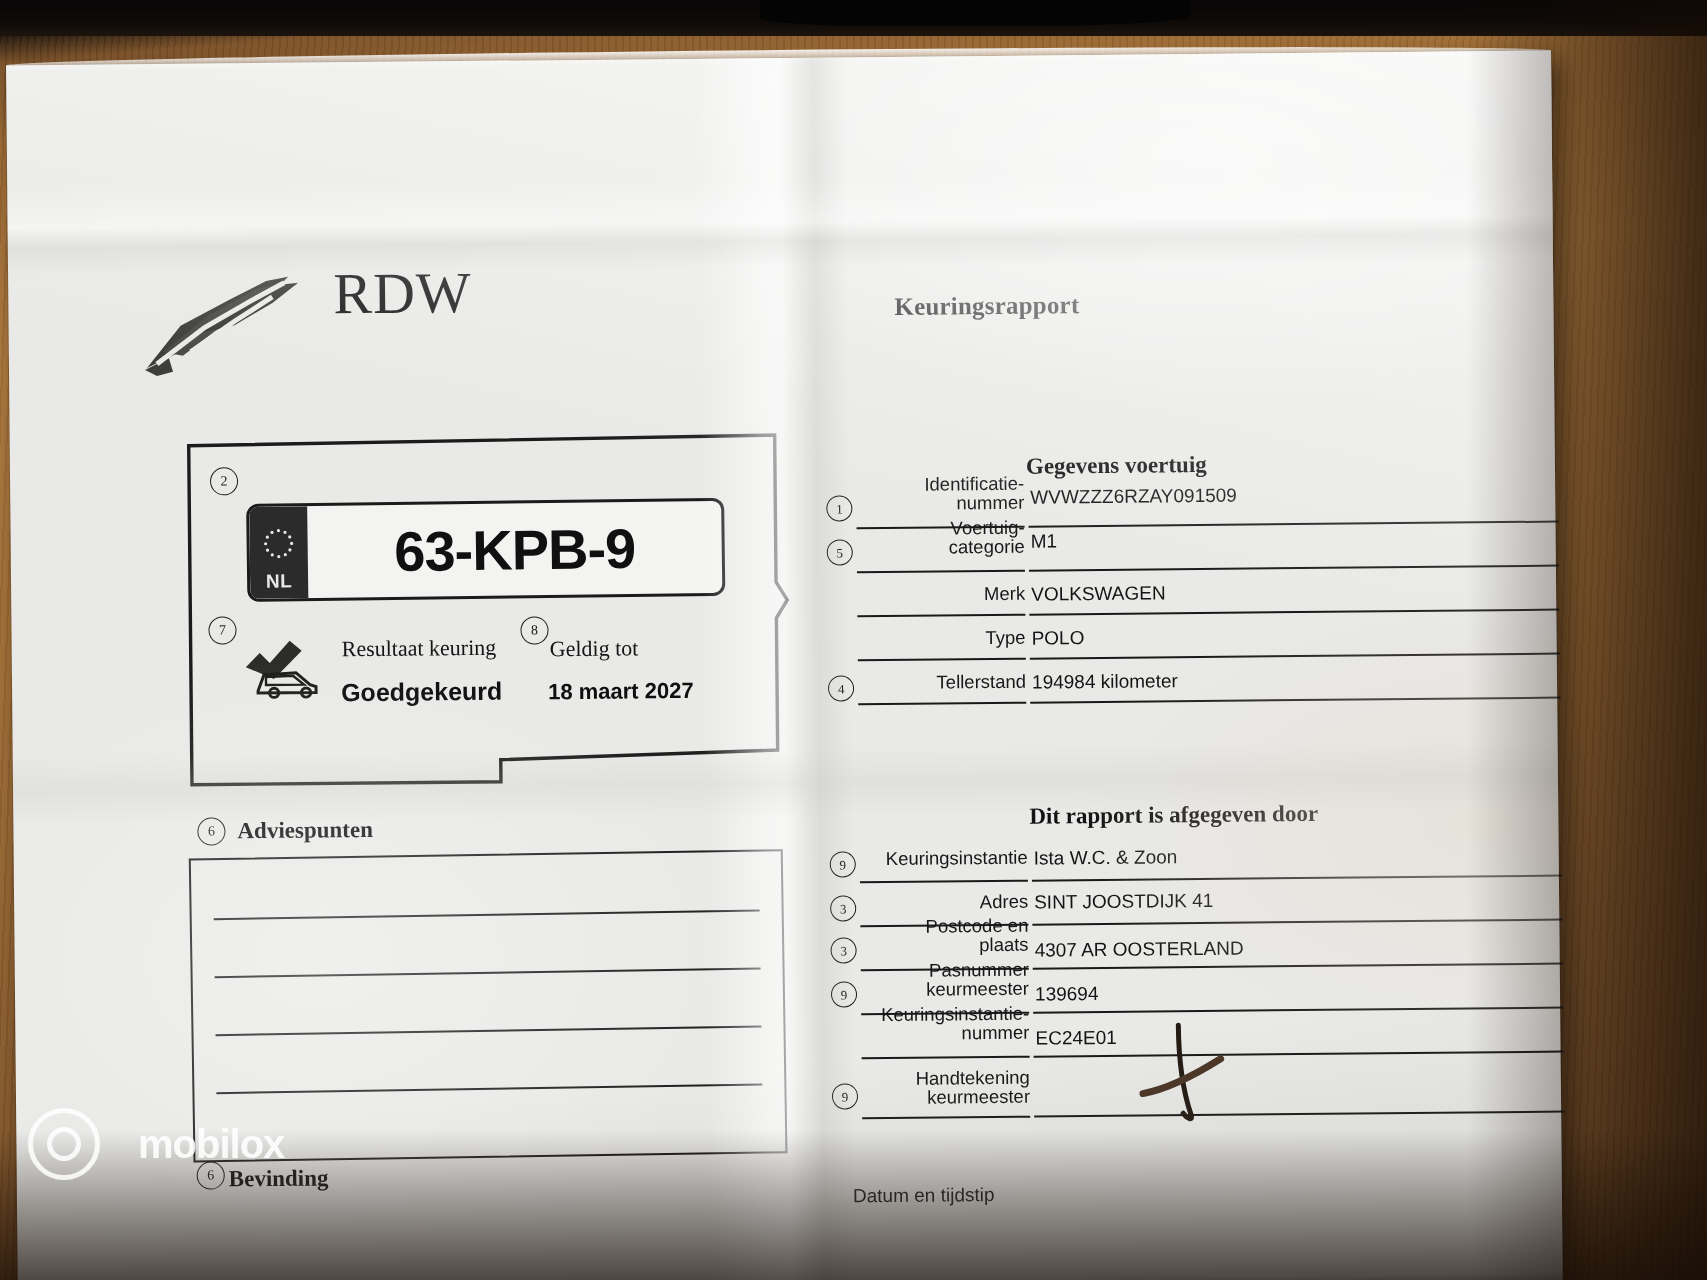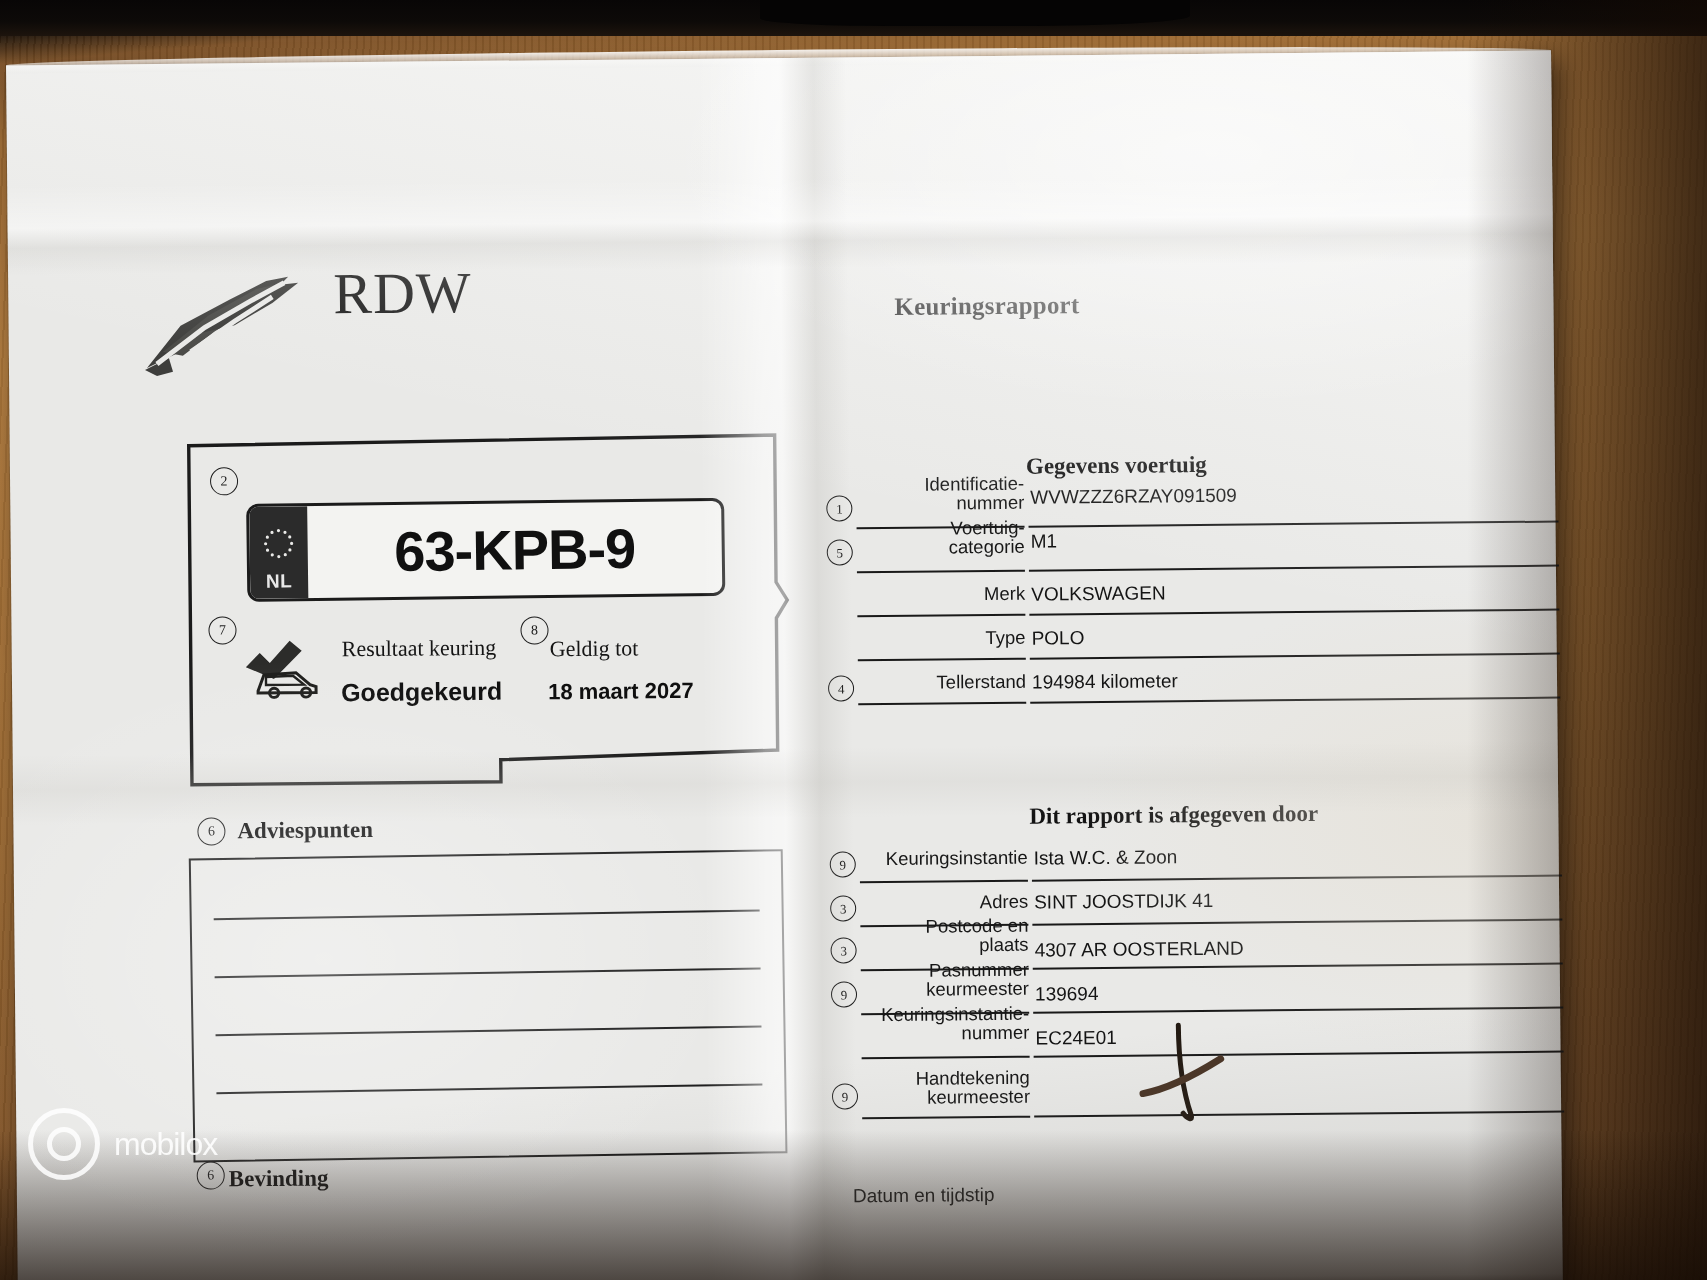--- a/index.html
+++ b/index.html
@@ -129,21 +129,21 @@
   .partial-bottom{position:absolute;left:836px;top:1128px;font-size:19px;color:#1a1a1a;
     opacity:0.92;}
 
   
   .wm{position:absolute;left:28px;top:1108px;display:flex;align-items:center;gap:14px;
     opacity:0.93;}
   .wm .ring{width:62px;height:62px;border-radius:50%;border:5px solid rgba(255,255,255,0.92);
     position:relative;}
   .wm .ring:after{content:"";position:absolute;left:50%;top:50%;transform:translate(-50%,-50%);
     width:24px;height:24px;border-radius:50%;border:5px solid rgba(255,255,255,0.92);}
-  .wm .wmtext{font-size:32px;color:rgba(255,255,255,0.95);font-weight:400;letter-spacing:-1px;}
+  .wm .wmtext{font-size:40px;color:rgba(255,255,255,0.95);font-weight:700;letter-spacing:-1px;margin-left:24px;}
 </style>
 </head>
 <body>
 
 <div id="scene">
   <div class="desk"></div>
   <div class="desk-dark-top"></div>
   <div class="desk-black-blob"></div>
 
   <div class="paper">

